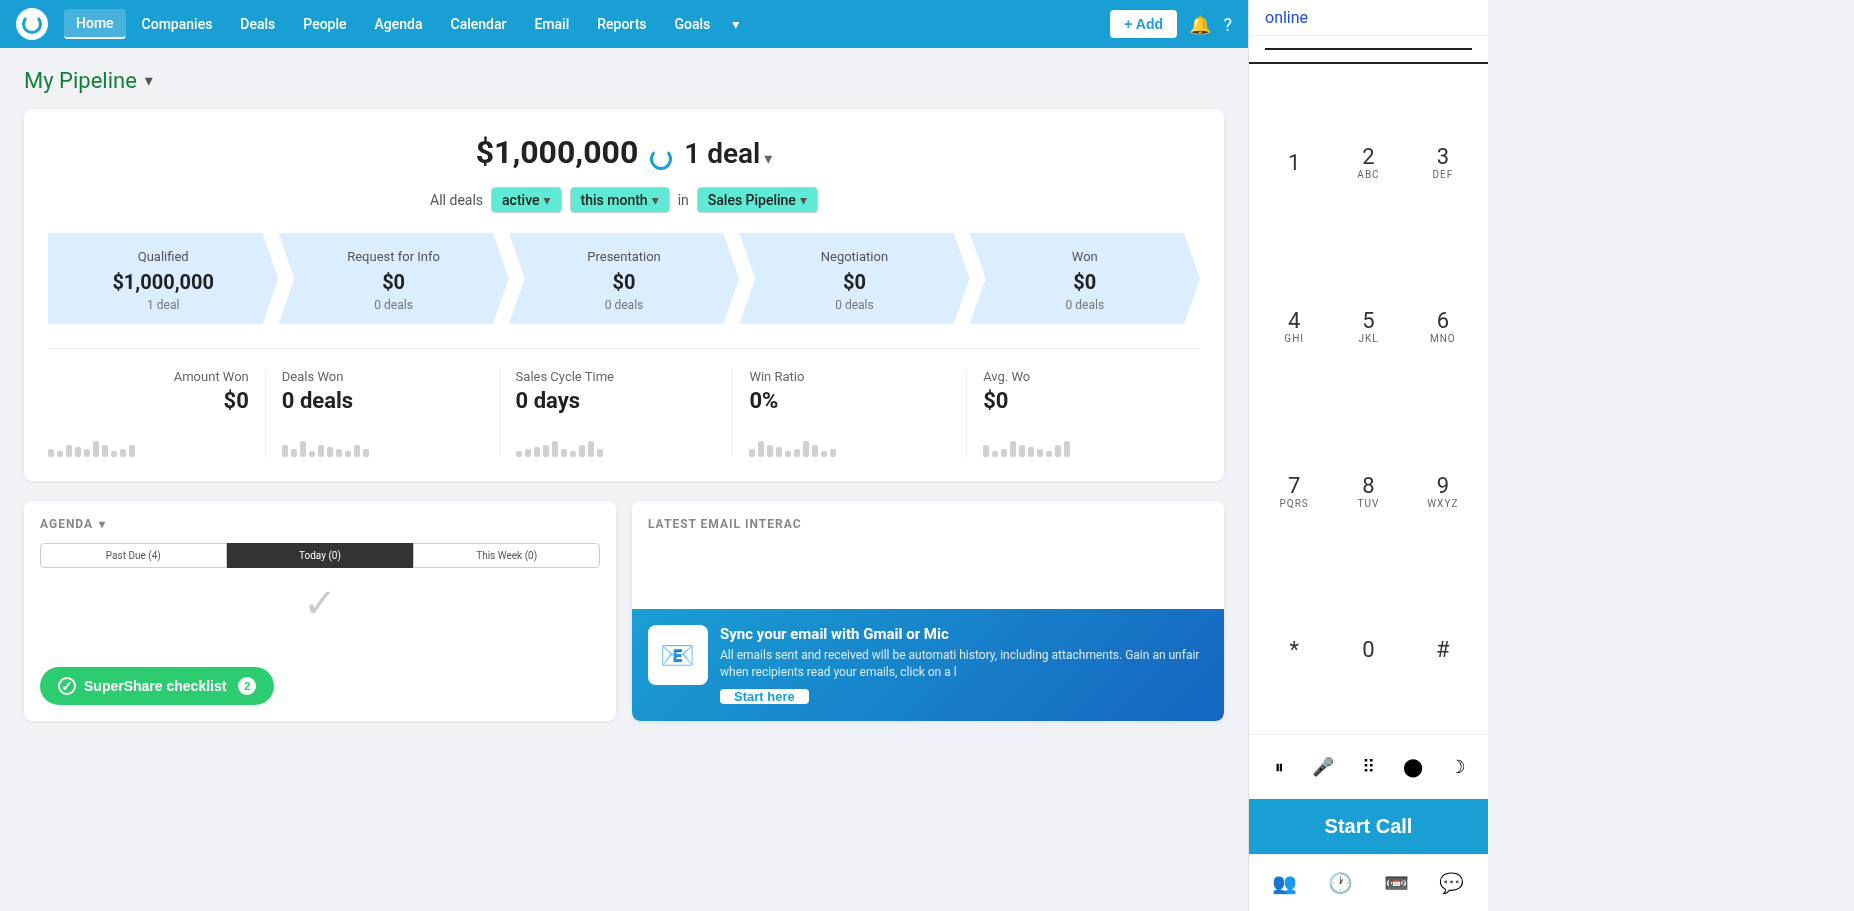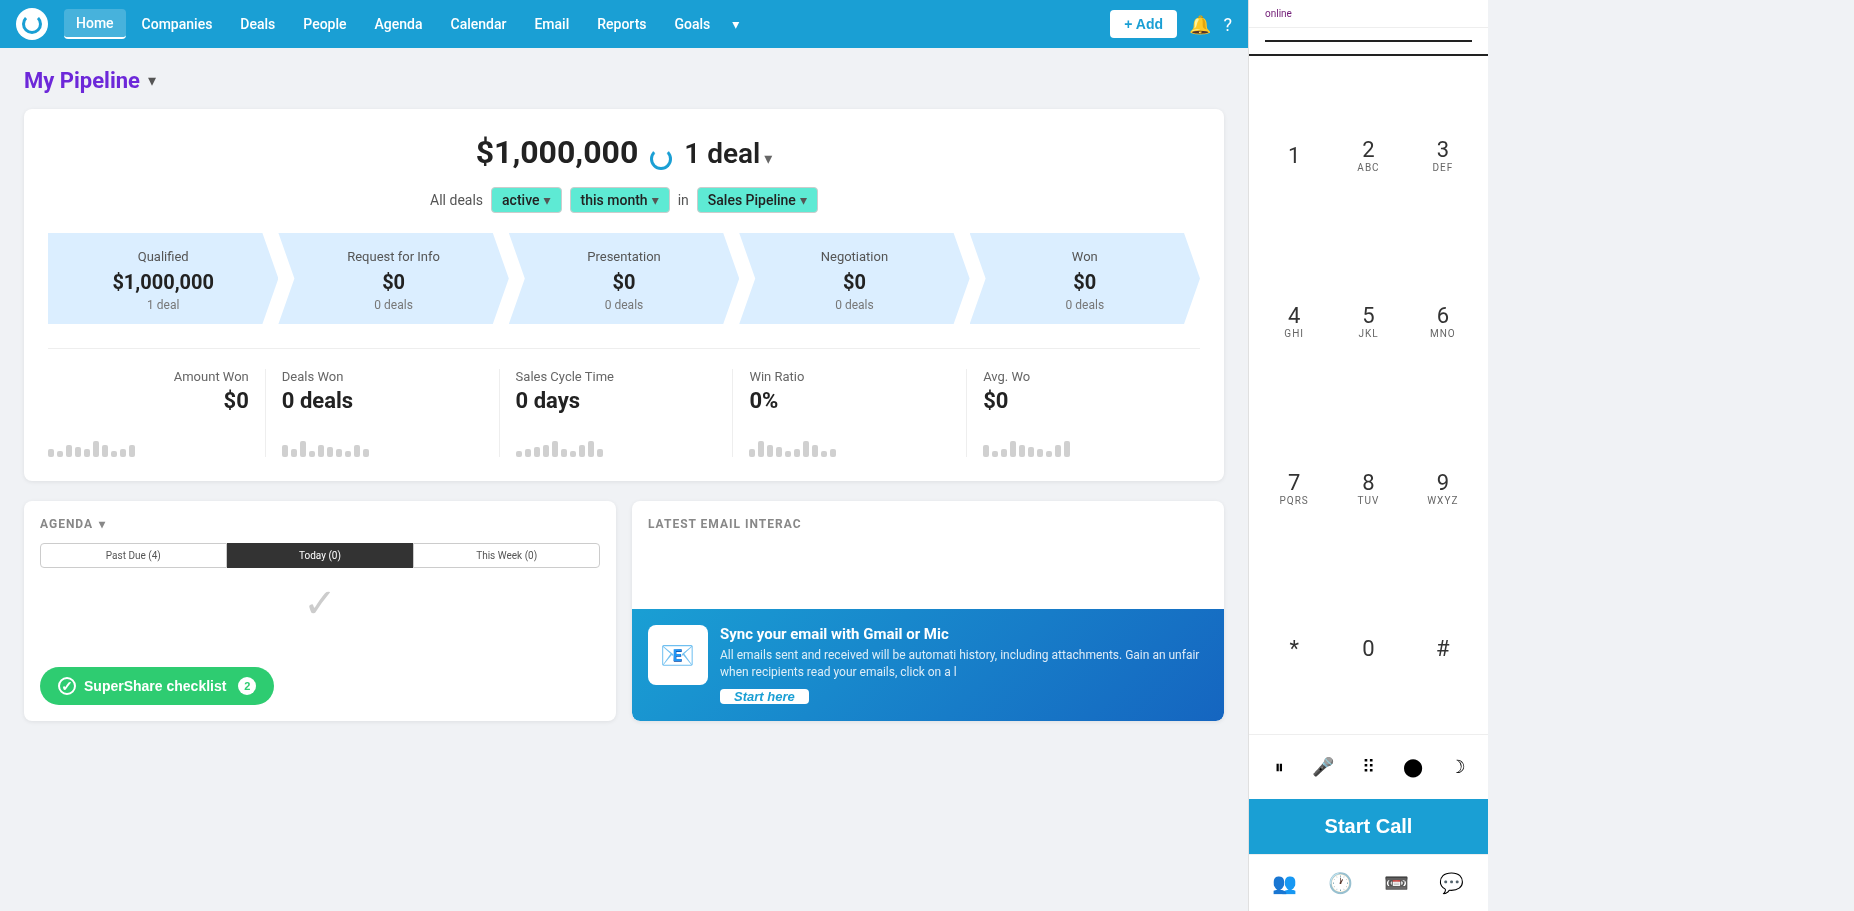--- a/index.html
+++ b/index.html
@@ -18,21 +18,21 @@
     .topnav-more { color: white; padding: 6px; cursor: pointer; font-size: 14px; }
     .topnav-right { display: flex; align-items: center; gap: 12px; }
     .topnav-add { background: white; color: #1a9fd4; border: none; padding: 6px 14px; border-radius: 4px; font-size: 14px; font-weight: 600; cursor: pointer; display: flex; align-items: center; gap: 4px; }
     .topnav-icon { color: white; font-size: 18px; cursor: pointer; }
 
     
     .page-content { flex: 1; overflow-y: auto; padding: 20px 24px; }
 
     
     .pipeline-header { display: flex; align-items: center; gap: 8px; margin-bottom: 16px; }
-    .pipeline-title { font-size: 22px; font-weight: 700; color: #6d28d9; }
+    .pipeline-title { font-size: 22px; font-weight: 400; color: #15803d; }
     .pipeline-dropdown { color: #555; cursor: pointer; font-size: 16px; }
 
     
     .pipeline-card { background: white; border-radius: 8px; padding: 24px; margin-bottom: 20px; box-shadow: 0 1px 4px rgba(0,0,0,0.08); }
 
     
     .deal-summary { text-align: center; margin-bottom: 16px; }
     .deal-amount { font-size: 32px; font-weight: 700; color: #222; }
     .deal-spinner { display: inline-block; width: 22px; height: 22px; border: 3px solid #1a9fd4; border-radius: 50%; border-top-color: transparent; animation: spin 1s linear infinite; vertical-align: middle; margin: 0 8px; }
     @keyframes spin { to { transform: rotate(360deg); } }
@@ -84,29 +84,29 @@
     .supershare-btn { position: absolute; bottom: 16px; left: 16px; background: #2ecc71; color: white; border: none; border-radius: 24px; padding: 10px 18px; font-size: 14px; font-weight: 600; cursor: pointer; display: flex; align-items: center; gap: 8px; }
     .supershare-badge { background: white; color: #2ecc71; border-radius: 50%; width: 18px; height: 18px; display: flex; align-items: center; justify-content: center; font-size: 11px; font-weight: 700; position: absolute; top: -4px; right: -4px; }
     .checkmark-icon { width: 18px; height: 18px; border: 2px solid white; border-radius: 50%; display: flex; align-items: center; justify-content: center; }
 
     
     .email-notification { position: absolute; bottom: 0; left: 0; right: 0; background: linear-gradient(135deg, #1a9fd4, #1565c0); padding: 16px; display: flex; gap: 12px; align-items: flex-start; border-radius: 0 0 8px 8px; }
     .email-notif-icon { width: 60px; height: 60px; flex-shrink: 0; background: white; border-radius: 8px; display: flex; align-items: center; justify-content: center; font-size: 28px; }
     .email-notif-text { flex: 1; }
     .email-notif-title { color: white; font-size: 15px; font-weight: 700; margin-bottom: 4px; }
     .email-notif-desc { color: rgba(255,255,255,0.85); font-size: 12px; line-height: 1.4; }
-    .email-notif-btn { background: white; color: #1a9fd4; border: none; padding: 0 14px; border-radius: 4px; font-size: 13px; font-weight: 600; cursor: pointer; white-space: nowrap; margin-top: 8px; display: inline-block; font-style: italic; }
+    .email-notif-btn { background: white; color: #1a9fd4; border: none; padding: 0 14px; border-radius: 4px; font-size: 13px; font-weight: 600; cursor: pointer; white-space: nowrap; margin-top: 8px; display: inline-block; }
 
     
     .agenda-check { text-align: center; margin-top: 8px; }
     .agenda-check-icon { font-size: 40px; color: #ccc; }
 
     
     .phone-panel { width: 240px; background: white; border-left: 1px solid #e0e0e0; display: flex; flex-direction: column; height: 911px; flex-shrink: 0; }
-    .phone-status { padding: 8px 16px; font-size: 10px; color: #701a75; border-bottom: 1px solid #eee; }
+    .phone-status { padding: 8px 16px; font-size: 16px; color: #1d4ed8; border-bottom: 1px solid #eee; }
     .phone-input-area { padding: 12px 16px; border-bottom: 2px solid #222; margin-bottom: 8px; }
     .phone-input-line { height: 2px; background: #222; width: 100%; }
 
     .dial-grid { display: grid; grid-template-columns: repeat(3, 1fr); gap: 0; padding: 8px; flex: 1; }
     .dial-key { display: flex; flex-direction: column; align-items: center; justify-content: center; padding: 12px 8px; cursor: pointer; border-radius: 4px; }
     .dial-number { font-size: 22px; color: #333; font-weight: 400; }
     .dial-letters { font-size: 10px; color: #666; letter-spacing: 1px; }
 
     .phone-controls { display: flex; align-items: center; justify-content: space-around; padding: 12px 8px; border-top: 1px solid #eee; }
     .phone-ctrl-btn { width: 40px; height: 40px; border-radius: 50%; border: none; display: flex; align-items: center; justify-content: center; cursor: pointer; background: transparent; font-size: 18px; }

